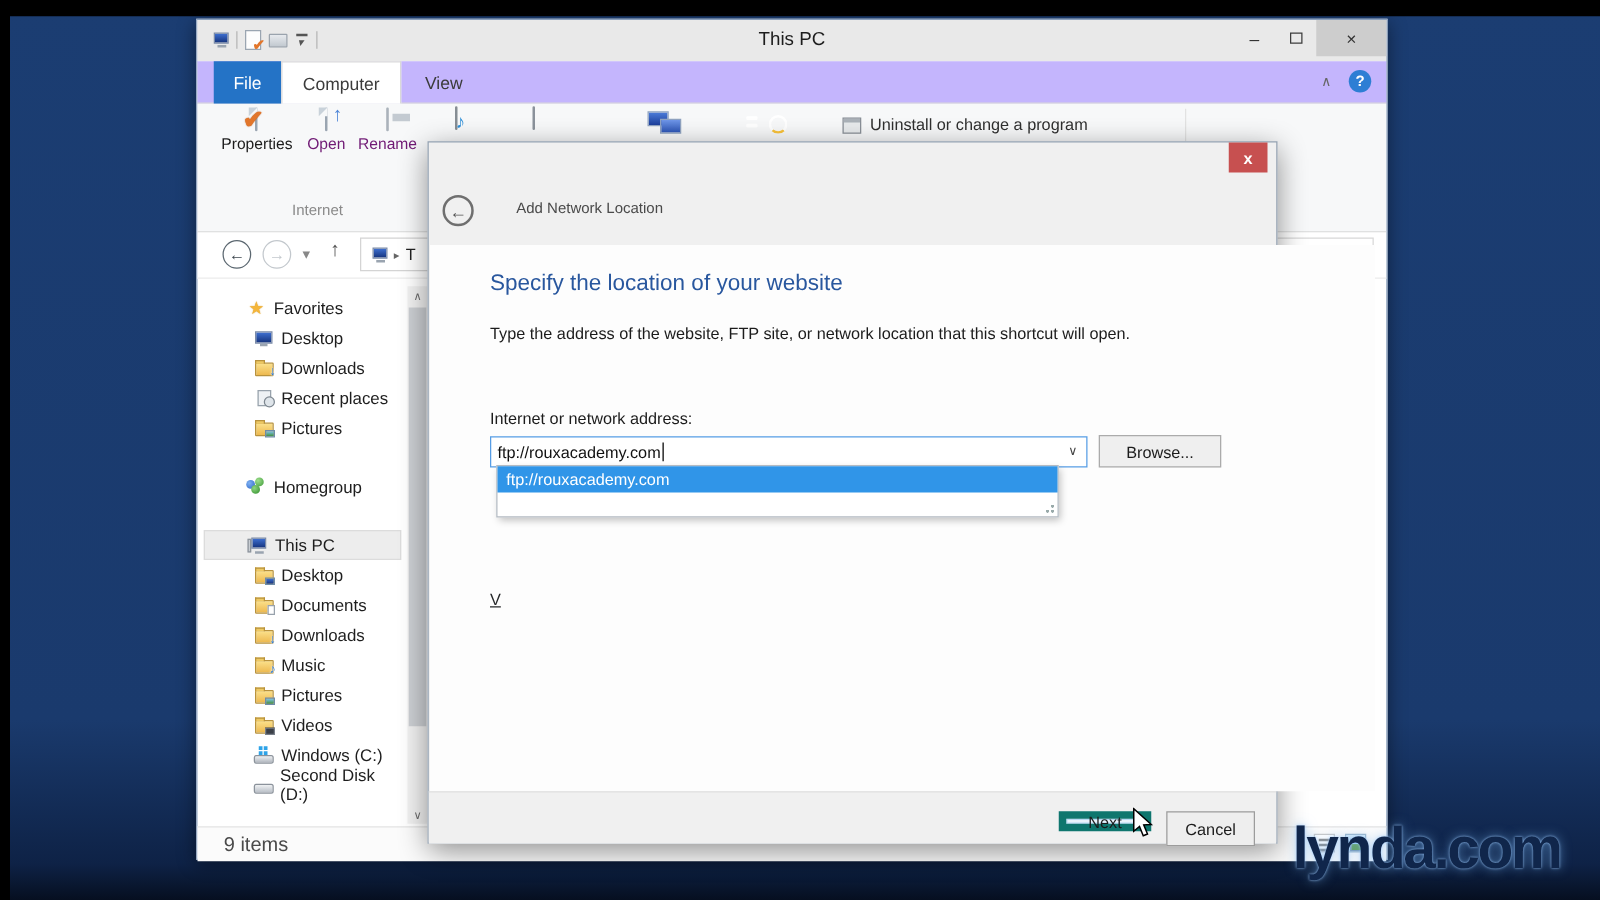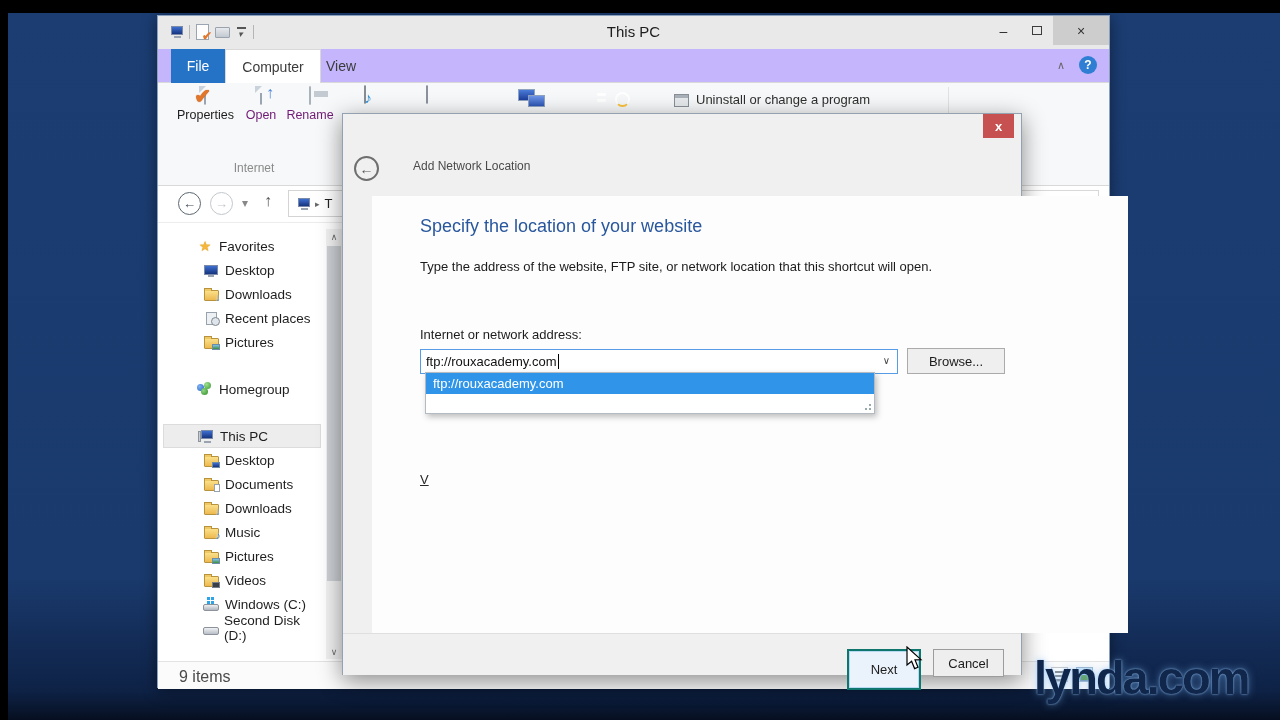--- a/index.html
+++ b/index.html
@@ -21,21 +21,21 @@
           font-size:14px; color:#333; }
   .cbtn.close { width:56px; background:#cdcdcd; }
   .maxbox { width:10px; height:9px; border:1.5px solid #3c3c3c; }
 
   
   .tabrow { position:absolute; left:0; top:33px; width:100%; height:34px; background:#c4b5fd; border-bottom:1px solid #d9d9d9; }
   .tab { position:absolute; top:0; height:34px; display:flex; align-items:center; justify-content:center;
          font-size:14px; color:#3b3b3b; }
   .tab-file { left:13px; width:54px; background:#2473c6; color:#fff; }
   .tab-computer { left:67px; width:96px; background:#fff; border:1px solid #d9d9d9; border-bottom:none; }
-  .tab-view { left:156px; width:54px; }
+  .tab-view { left:170px; width:54px; }
   .tab-extras { position:absolute; right:12px; top:7px; display:flex; align-items:center; gap:14px; }
   .collapse { font-size:11px; color:#666; }
   .helpicon { width:18px; height:18px; border-radius:50%; background:#2e7ed4; color:#fff; font-size:12px;
               font-weight:bold; display:flex; align-items:center; justify-content:center; }
 
   
   .ribbon { position:absolute; left:0; top:67px; width:100%; height:103px; background:#f7f8f9; border-bottom:1px solid #d9d9d9; }
   .rbtn { position:absolute; top:4px; width:56px; text-align:center; }
   .rbtn .lbl { display:block; margin-top:3px; font-size:12.5px; color:#1c1c1c; }
   .rbtn.disabled .lbl { color:#701a75; }
@@ -134,40 +134,40 @@
   .contentline { position:absolute; left:865px; top:230px; width:76px; height:1px; background:#e7e7e7; }
 
   
   #dialog { position:absolute; left:342px; top:113px; width:680px; height:562px; background:#f0f0f0;
             border:1px solid #93a1b1; box-shadow:0 6px 22px rgba(0,0,0,.45); z-index:20; }
   .dlg-close { position:absolute; right:7px; top:0; width:31px; height:24px; background:#c75050; color:#fff;
                font-size:13px; font-weight:bold; display:flex; align-items:center; justify-content:center; }
   .dlg-back { position:absolute; left:11px; top:42px; width:25px; height:25px; border-radius:50%; border:2px solid #6f6f6f;
               color:#555; font-size:14px; display:flex; align-items:center; justify-content:center; }
   .dlg-title { position:absolute; left:70px; top:45px; font-size:12px; color:#4a4a4a; }
-  .dlg-body { position:absolute; left:1px; top:82px; width:756px; height:437px; background:#fdfdfd;margin-left:28px; }
+  .dlg-body { position:absolute; left:1px; top:82px; width:756px; height:437px; background:#fdfdfd; }
   .dlg-heading { position:absolute; left:48px; top:20px; font-size:18px; color:#29579e; }
   .dlg-desc { position:absolute; left:48px; top:63px; font-size:13px; color:#1c1c1c; }
   .dlg-addrlabel { position:absolute; left:48px; top:131px; font-size:13px; color:#1c1c1c; }
   .combo { position:absolute; left:48px; top:153px; width:478px; height:25px; background:#fff; border:1px solid #569de5;
            display:flex; align-items:center; font-size:13px; color:#111; padding-left:5px; }
   .combo .caret { width:1px; height:15px; background:#000; margin-left:1px; }
   .combo .chev { position:absolute; right:7px; top:5px; font-size:10px; color:#444; }
   .btn { display:flex; align-items:center; justify-content:center; font-size:13px; color:#1c1c1c; }
   .browse-btn { position:absolute; left:535px; top:152px; width:98px; height:26px; background:#efefef; border:1px solid #ababab; }
   .vlink { position:absolute; left:48px; top:276px; font-size:13px; color:#26282a; text-decoration:underline; }
   .ddpanel { position:absolute; left:53px; top:176px; width:450px; height:42px; background:#fff; border:1px solid #b3bac2;
              box-shadow:2px 3px 6px rgba(0,0,0,.25); }
   .dditem { height:21px; background:#3095e8; color:#fff; font-size:13px; display:flex; align-items:center; padding-left:7px; }
   .grip { position:absolute; right:2px; bottom:2px; width:8px; height:8px;
           background:radial-gradient(circle at 2px 6px, #9aa 1px, transparent 1.4px),
                      radial-gradient(circle at 6px 6px, #9aa 1px, transparent 1.4px),
                      radial-gradient(circle at 6px 2px, #9aa 1px, transparent 1.4px); }
   .dlg-footer { position:absolute; left:0; top:519px; width:678px; height:42px; background:#f0f0f0; border-top:1px solid #dfdfdf; }
-  .next-btn { position:absolute; left:504px; top:15px; width:74px; height:41px; background:#eaf3fb; border:2px solid #0f766e;
+  .next-btn { position:absolute; left:504px; top:15px; width:74px; height:16px; background:#eaf3fb; border:6px solid #0f766e;
               box-shadow:inset 0 0 0 1px #b7d9f3; }
   .cancel-btn { position:absolute; left:590px; top:15px; width:71px; height:28px; background:#eeeeee; border:1px solid #9c9c9c; }
 
   
   #cursor { position:absolute; left:903px; top:646px; z-index:40; }
   #watermark { position:absolute; left:1034px; top:650px; z-index:30; font-size:47px; font-weight:bold; letter-spacing:-2px;
                color:#10264b; text-shadow:0 0 2px rgba(160,205,255,.95), 0 0 9px rgba(120,180,240,.55); }
   .qat-ico-pc { position:relative; width:15px; height:12px; }
   .qat-ico-pc .s { position:absolute; left:3px; top:0; width:12px; height:9px; background:linear-gradient(#3e6fd0,#16347e); border:1px solid #7a8aa8; }
   .qat-ico-pc .b { position:absolute; left:6px; bottom:0; width:7px; height:2px; background:#9aa4b0; }

